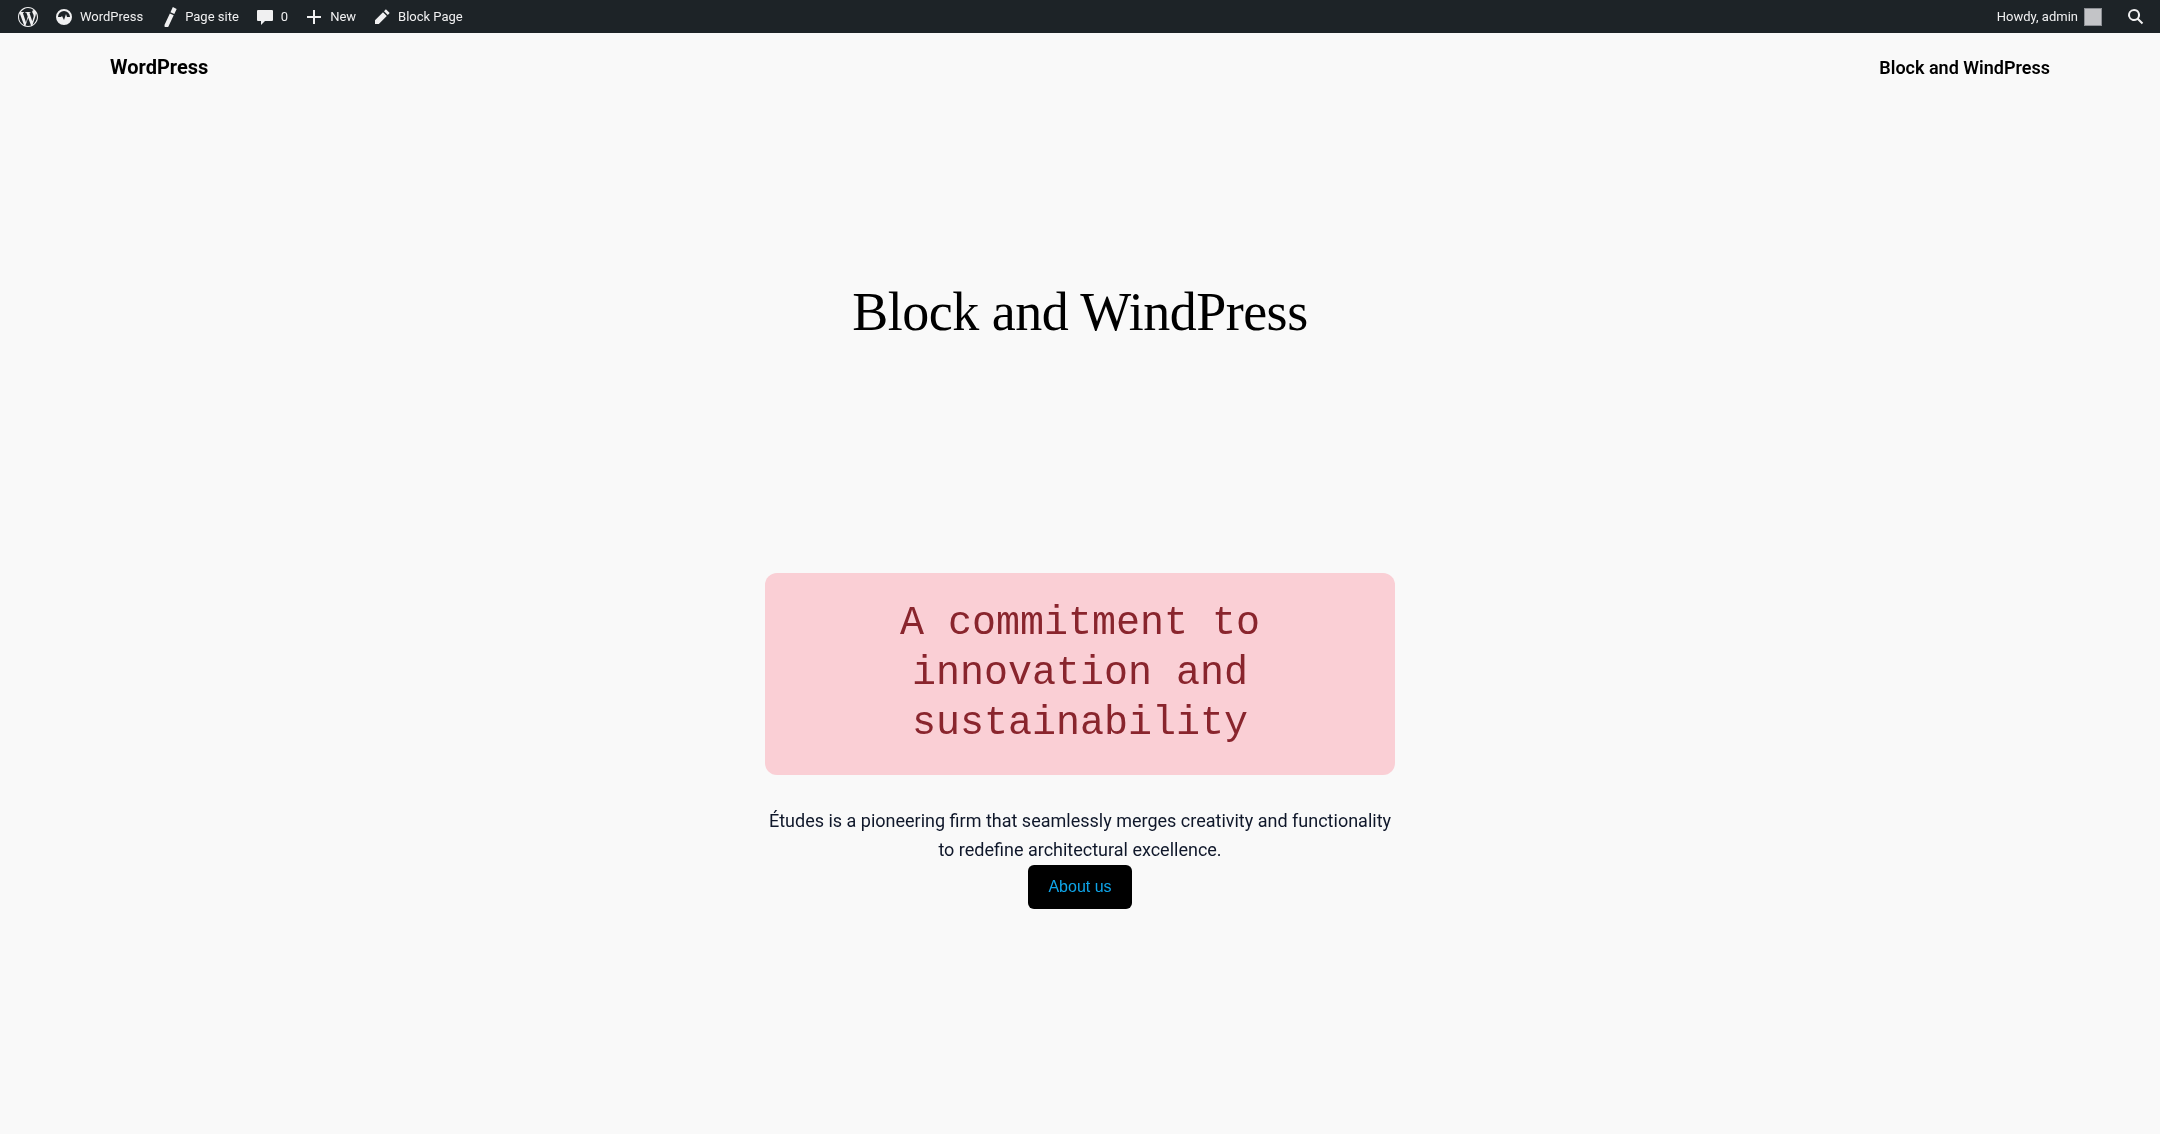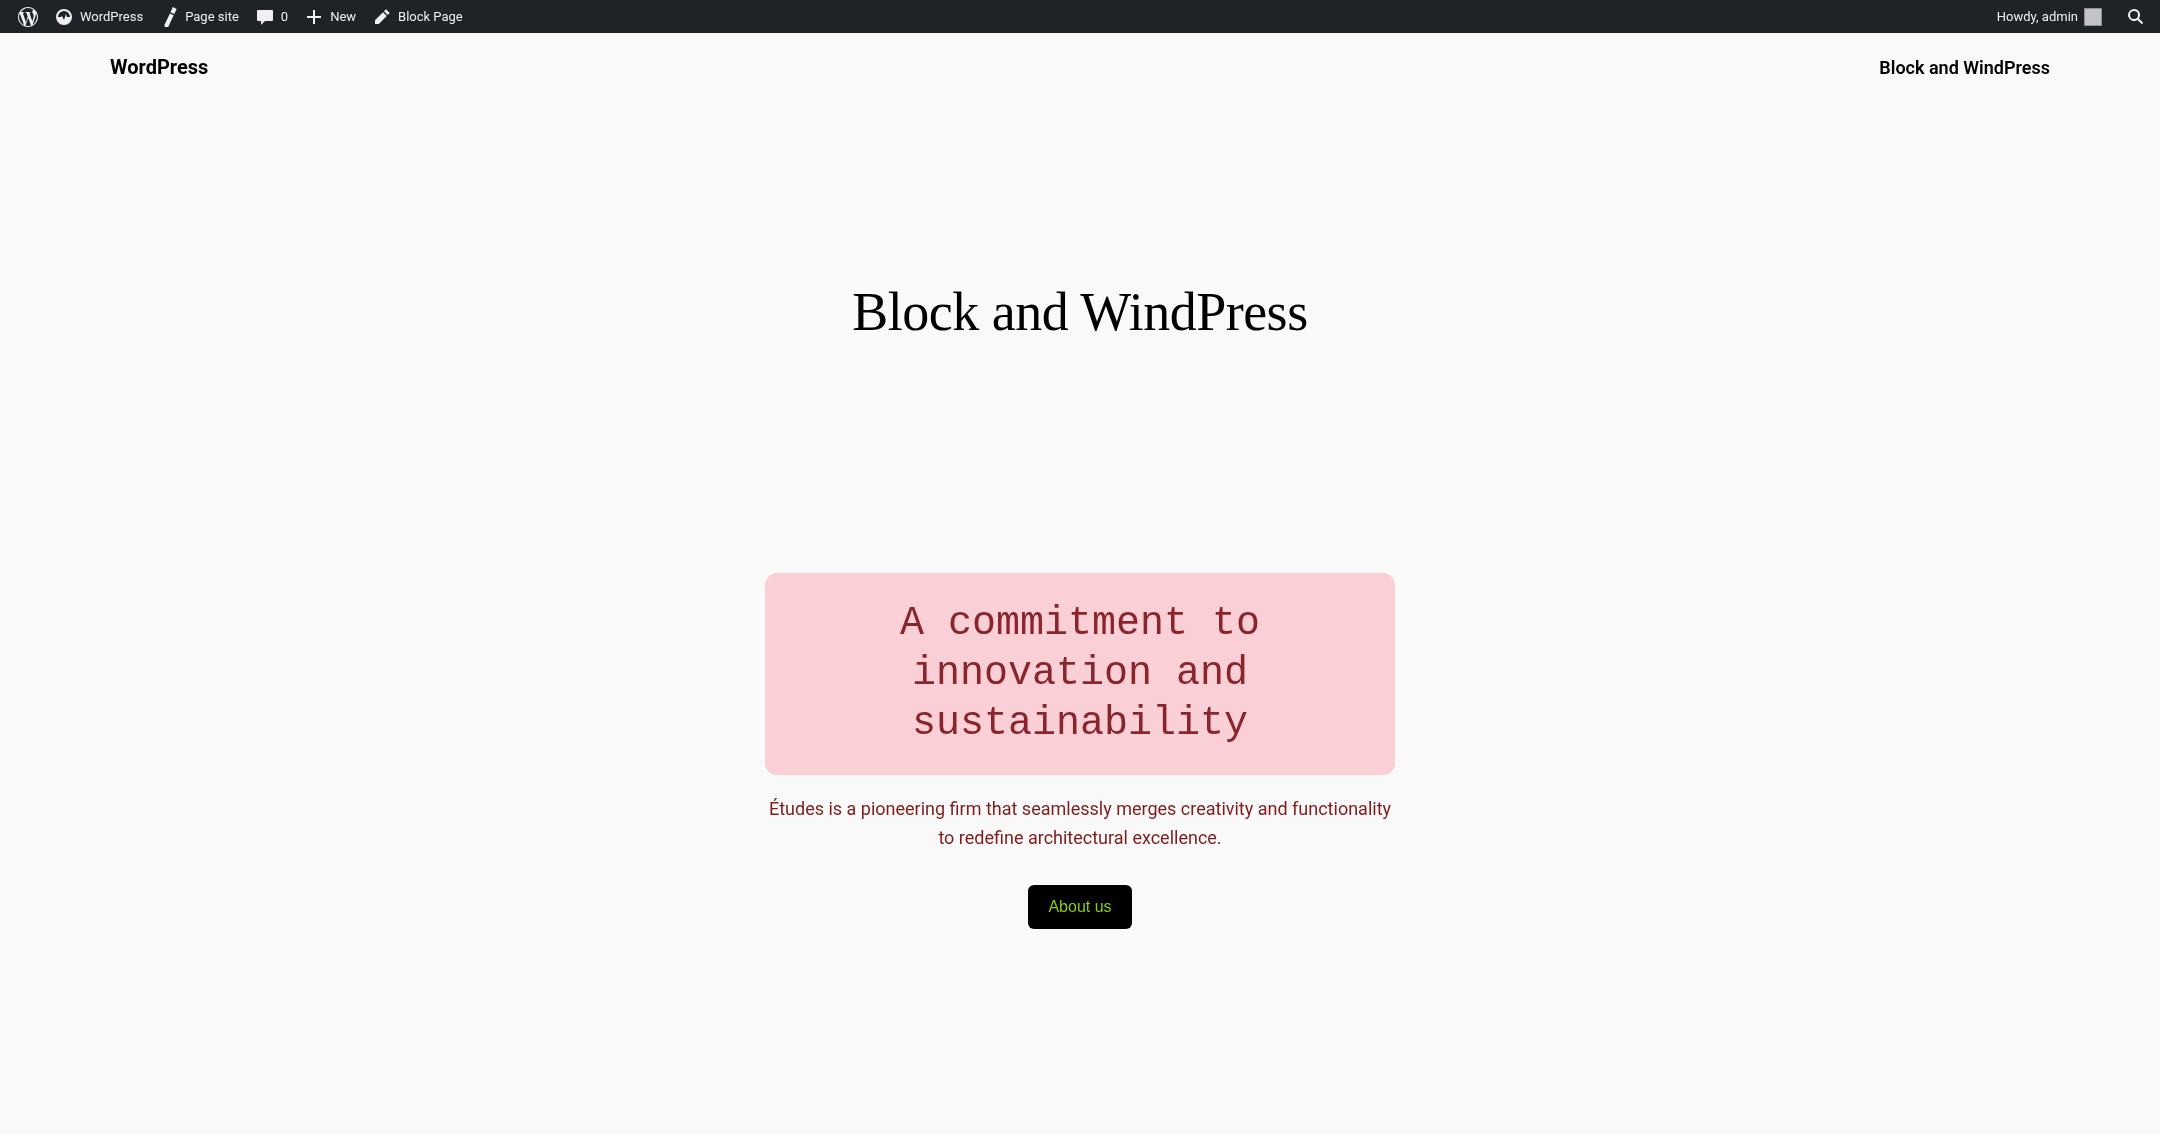--- a/index.html
+++ b/index.html
@@ -113,35 +113,34 @@
     .callout-heading {
       font-family: Liberation Mono, monospace;
       font-size: 40px;
       font-weight: 400;
       color: #89252d;
       line-height: 1.25;
     }
     
     .description-text {
       font-size: 18px;
-      color: #7f1d1d;
-      margin-top: 20px;
+      color: #0f172a;
+      margin-top: 32px;
       line-height: 1.6;
     }
     
     .cta-button {
       display: inline-block;
       background: #000;
-      color: #84cc16;
+      color: #0ea5e9;
       border: none;
       border-radius: 6px;
       padding: 13px 20px;
       font-size: 16px;
       font-weight: 500;
-      margin-top: 32px;
       cursor: pointer;
     }
   </style>
 </head>
 <body>
 
 <div class="admin-bar">
   <div class="admin-bar-left">
     <div class="admin-item">
       <span class="admin-icon">

